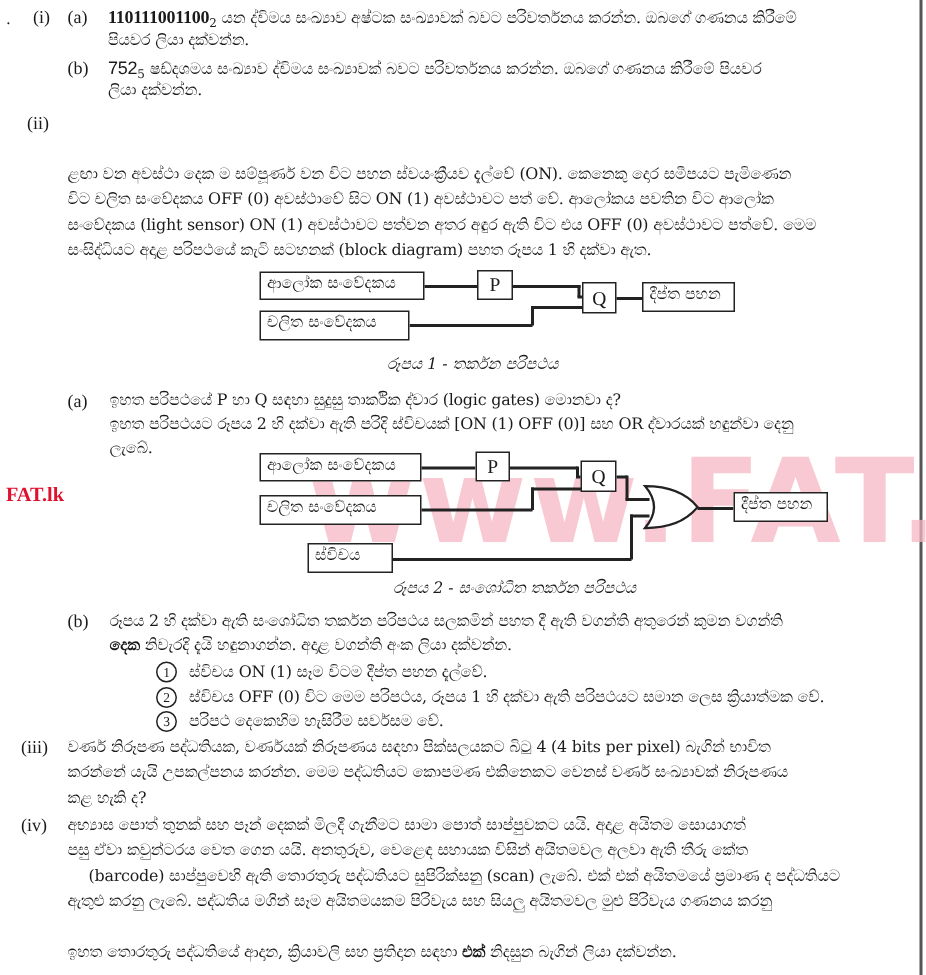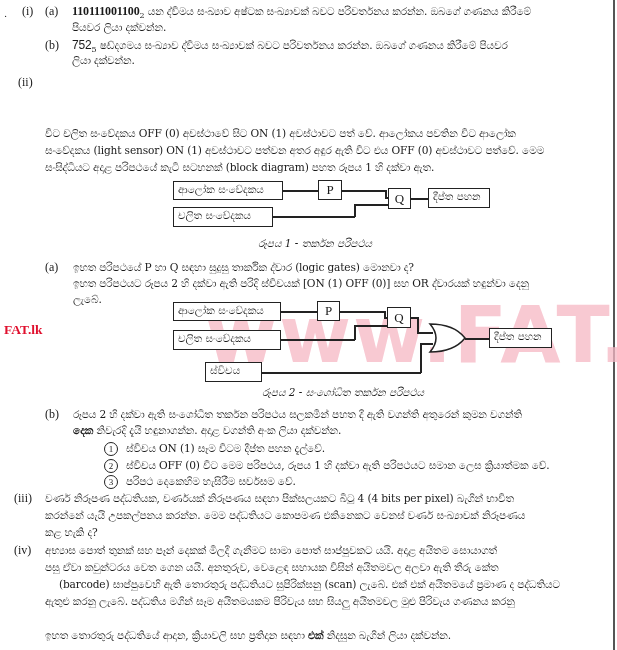--- a/index.html
+++ b/index.html
@@ -44,20 +44,21 @@
   <div class="line" style="left:72px;top:20px">පියවර ලියා දක්වන්න.</div>
 
   <span class="lbl" style="left:45px;top:38px">(b)</span>
   <div class="line" style="left:72px;top:38px">
     <span style="font-family:Liberation Sans, sans-serif;font-size:12px">752</span><sub>5</sub>
     <span>ෂඩ්දශමය සංඛ්‍යාව ද්විමය සංඛ්‍යාවක් බවට පරිවර්තනය කරන්න. ඔබගේ ගණනය කිරීමේ පියවර</span>
   </div>
   <div class="line" style="left:72px;top:53px">ලියා දක්වන්න.</div>
 
   <span class="lbl" style="left:18px;top:75px">(ii)</span>
+  <div class="line" style="left:45px;top:109px">ළඟා වන අවස්ථා දෙක ම සම්පූර්ණ වන විට පහන ස්වයංක්‍රීයව දැල්වේ (ON). කෙනෙකු දොර සමීපයට පැමිණෙන</div>
   <div class="line" style="left:45px;top:126px">විට චලිත සංවේදකය OFF (0) අවස්ථාවේ සිට ON (1) අවස්ථාවට පත් වේ. ආලෝකය පවතින විට ආලෝක</div>
   <div class="line" style="left:45px;top:143px">සංවේදකය (light sensor) ON (1) අවස්ථාවට පත්වන අතර අඳුර ඇති විට එය OFF (0) අවස්ථාවට පත්වේ. මෙම</div>
   <div class="line" style="left:45px;top:160px">සංසිද්ධියට අදාළ පරිපථයේ කැටි සටහනක් (block diagram) පහත රූපය 1 හි දක්වා ඇත.</div>
 
   <div>
     <div class="box" style="left:173px;top:181px;width:110px;height:19px">ආලෝක සංවේදකය</div>
     <div class="wire" style="left:283px;top:190px;width:35px;height:1.5px"></div>
     <div class="gbox" style="left:318px;top:180px;width:24px;height:20px;line-height:18px">P</div>
     <div class="wire" style="left:342px;top:190px;width:45px;height:1.5px"></div>
     <div class="wire" style="left:385px;top:190px;width:1.5px;height:8px"></div>

